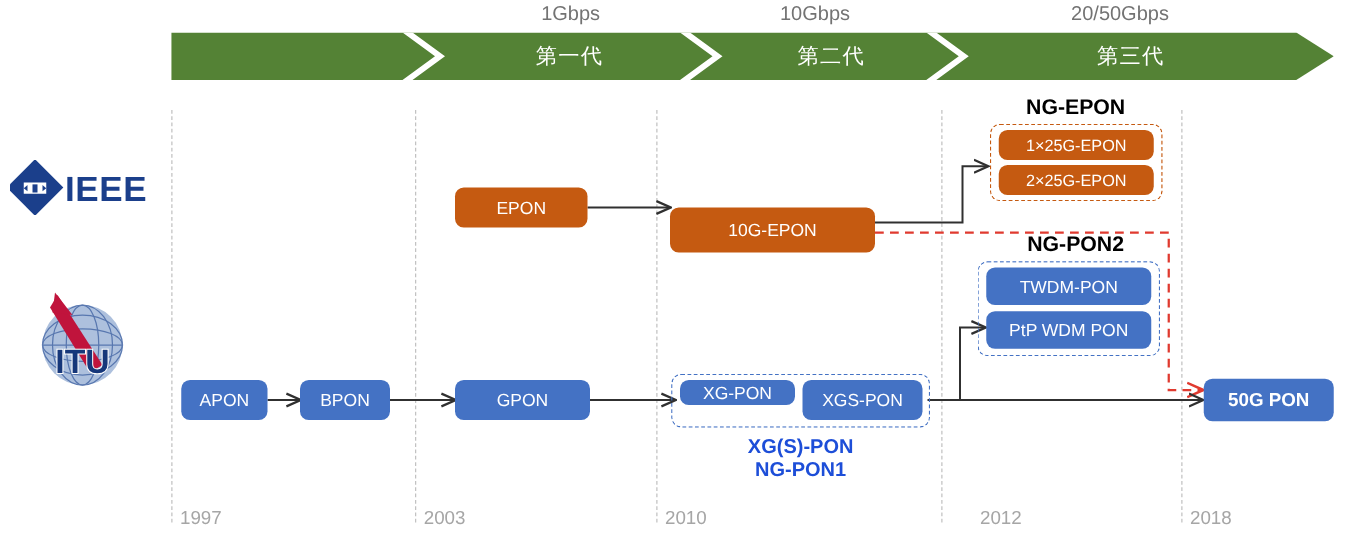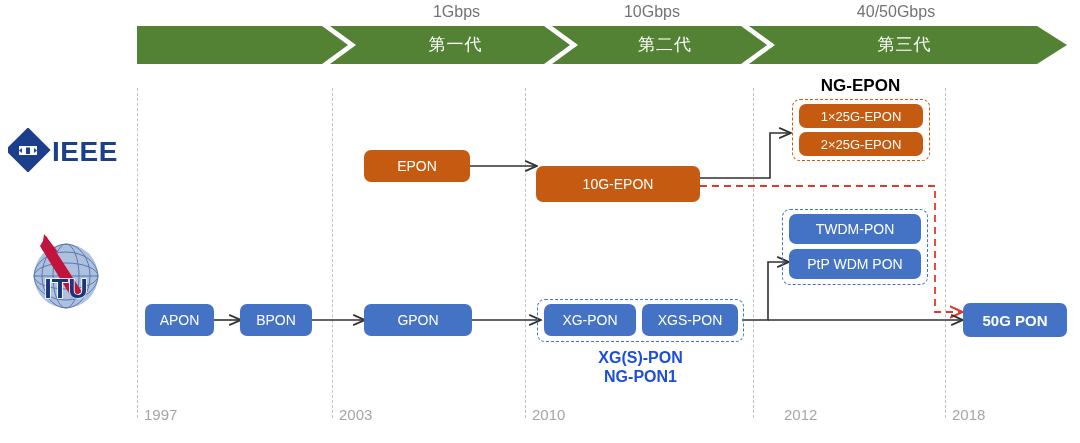--- a/index.html
+++ b/index.html
@@ -113,21 +113,21 @@
       <path d="M415,0 L441,19 L415,38 L407,38 L433,19 L407,0 Z" fill="#ffffff"></path>
       <path d="M612,0 L638,19 L612,38 L604,38 L630,19 L604,0 Z" fill="#ffffff"></path>
     </svg>
     <div class="phase-label" style="left:216px;width:205px;">第一代</div>
     <div class="phase-label" style="left:438px;width:180px;">第二代</div>
     <div class="phase-label" style="left:635px;width:265px;">第三代</div>
   </div>
 
   <div class="speed-label" style="left:354px;width:205px;">1Gbps</div>
   <div class="speed-label" style="left:552px;width:200px;">10Gbps</div>
-  <div class="speed-label" style="left:776px;width:240px;">40/50Gbps</div>
+  <div class="speed-label" style="left:776px;width:240px;">20/50Gbps</div>
 
   <div class="gridline" style="left:137px;"></div>
   <div class="gridline" style="left:332px;"></div>
   <div class="gridline" style="left:525px;"></div>
   <div class="gridline" style="left:753px;"></div>
   <div class="gridline" style="left:945px;"></div>
 
   <div class="yearlabel" style="left:144px;">1997</div>
   <div class="yearlabel" style="left:339px;">2003</div>
   <div class="yearlabel" style="left:532px;">2010</div>
@@ -214,29 +214,30 @@
 
   <div class="node blue" style="left:240px;top:304px;width:72px;height:32px;">
     <span>BPON</span>
   </div>
 
   <div class="node blue" style="left:364px;top:304px;width:108px;height:32px;">
     <span>GPON</span>
   </div>
 
   <div class="groupbox blue" style="left:537px;top:299px;width:207px;height:43px;"></div>
-  <div class="node blue" style="left:544px;top:304px;width:92px;height:32px;">
+  <div class="node blue" style="left:544px;top:304px;width:92px;height:20px;">
     <span>XG-PON</span>
   </div>
   <div class="node blue" style="left:642px;top:304px;width:96px;height:32px;">
     <span>XGS-PON</span>
   </div>
   <div class="groupcaption" style="left:537px;top:348px;width:207px;">XG(S)-PON</div>
   <div class="groupcaption" style="left:537px;top:367px;width:207px;">NG-PON1</div>
 
+  <div class="grouptitle" style="left:768px;top:186px;width:185px;">NG-PON2</div>
   <div class="groupbox blue" style="left:782px;top:209px;width:146px;height:76px;"></div>
   <div class="node blue" style="left:789px;top:214px;width:132px;height:30px;">
     <span>TWDM-PON</span>
   </div>
   <div class="node blue" style="left:789px;top:249px;width:132px;height:30px;">
     <span>PtP WDM PON</span>
   </div>
 
   <div class="node blue" style="left:963px;top:303px;width:104px;height:34px;font-size:15px;font-weight:bold;">
     <span>50G PON</span>

